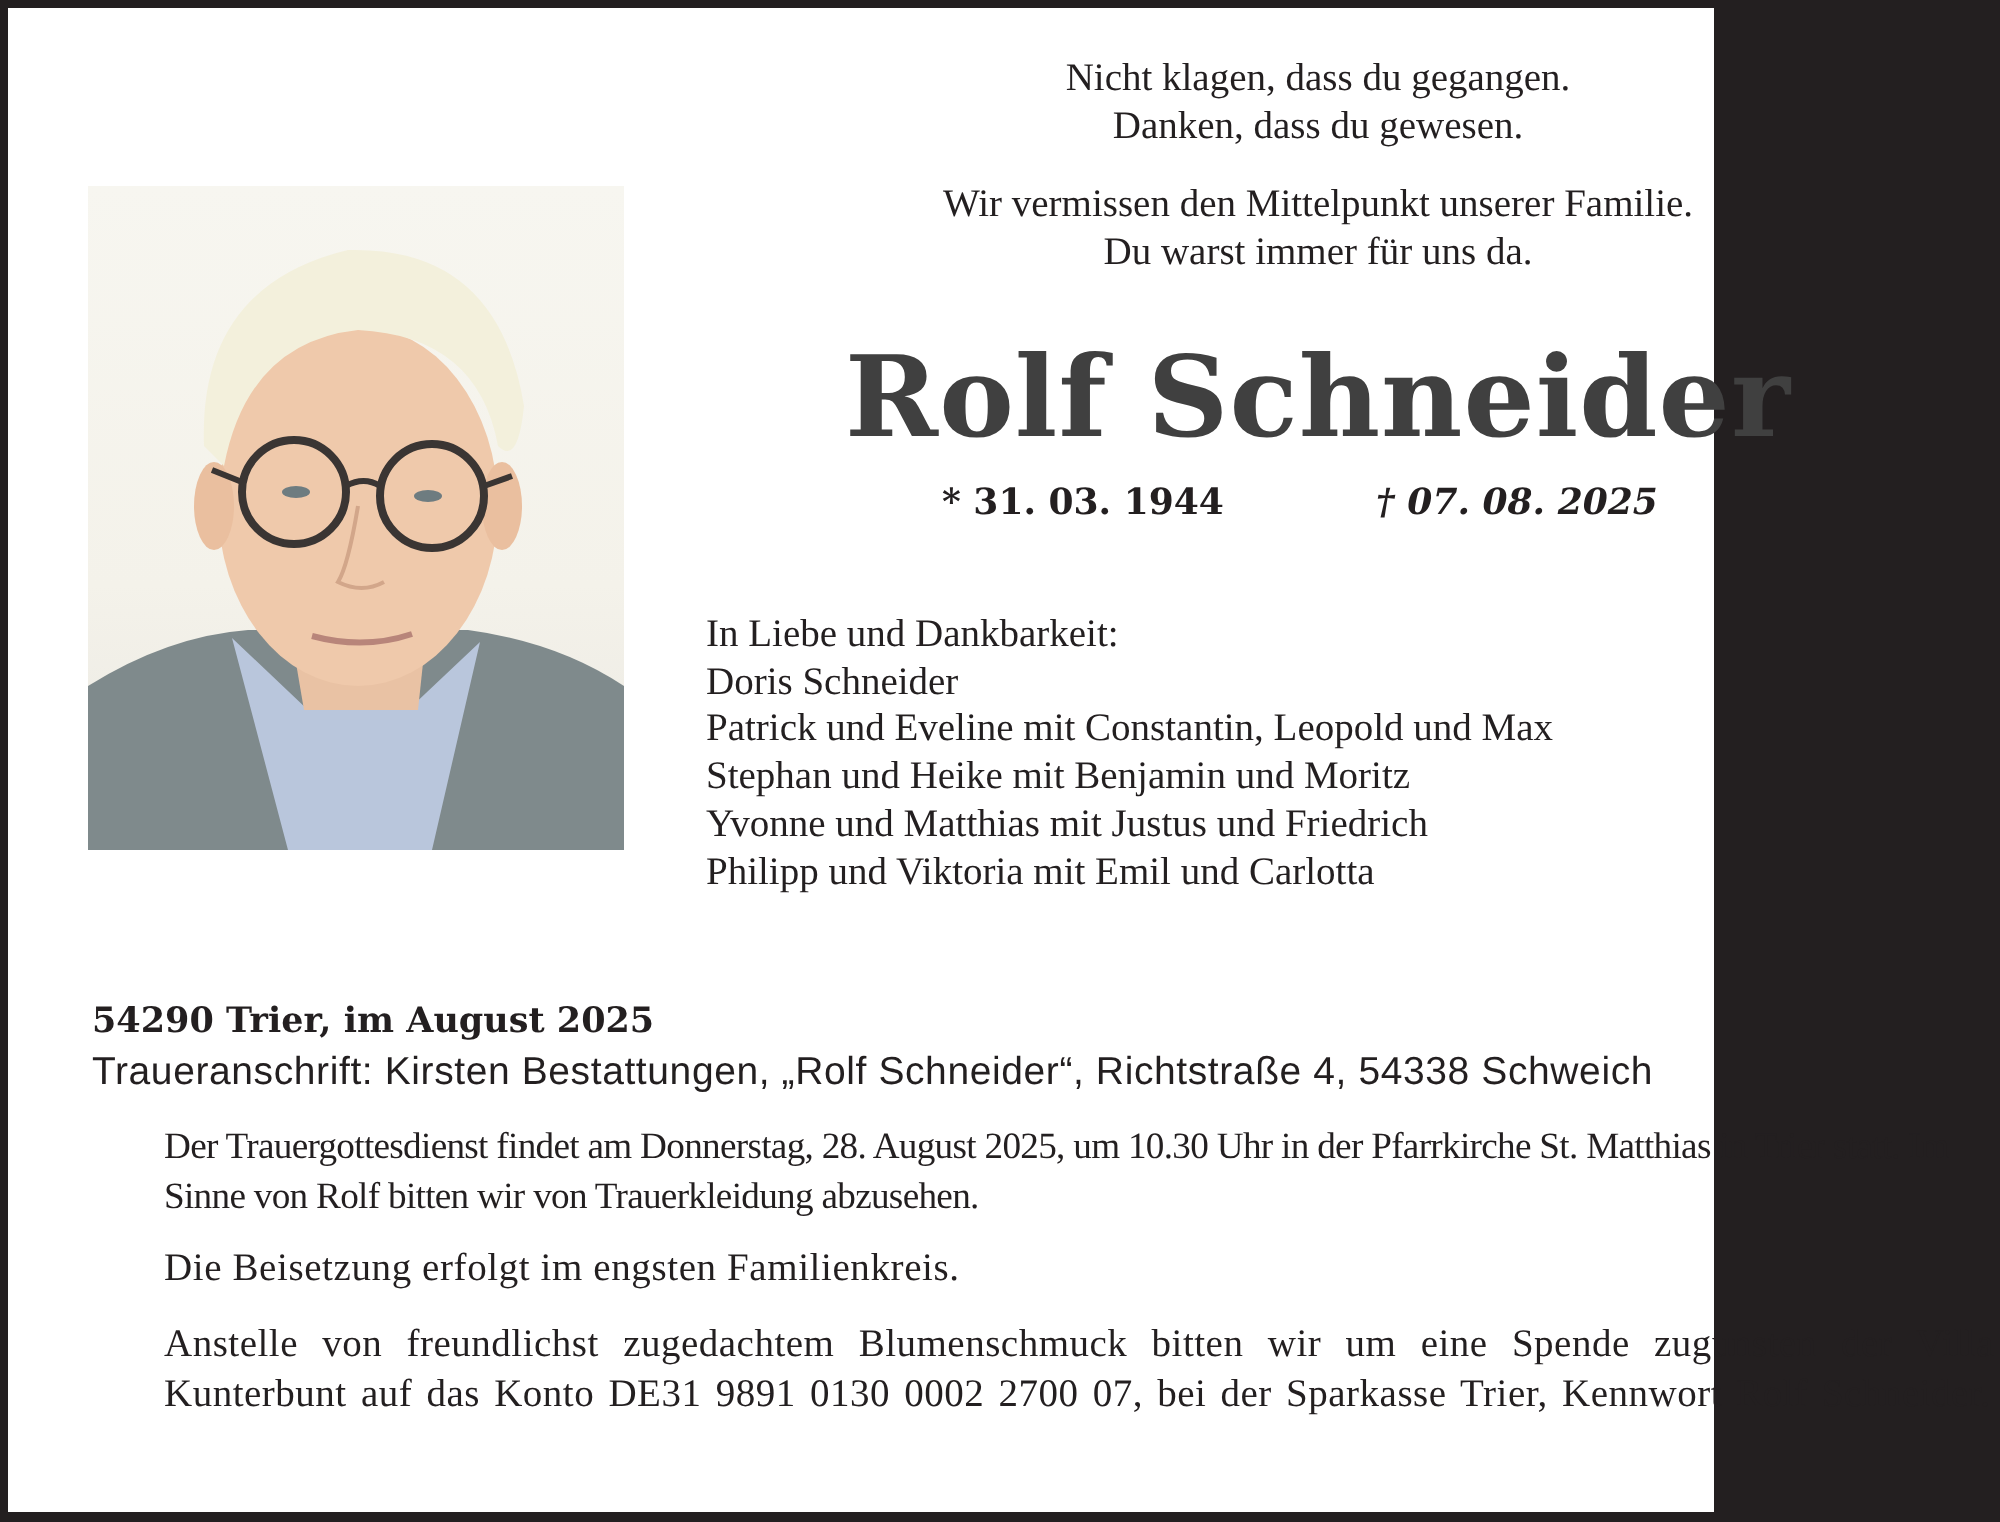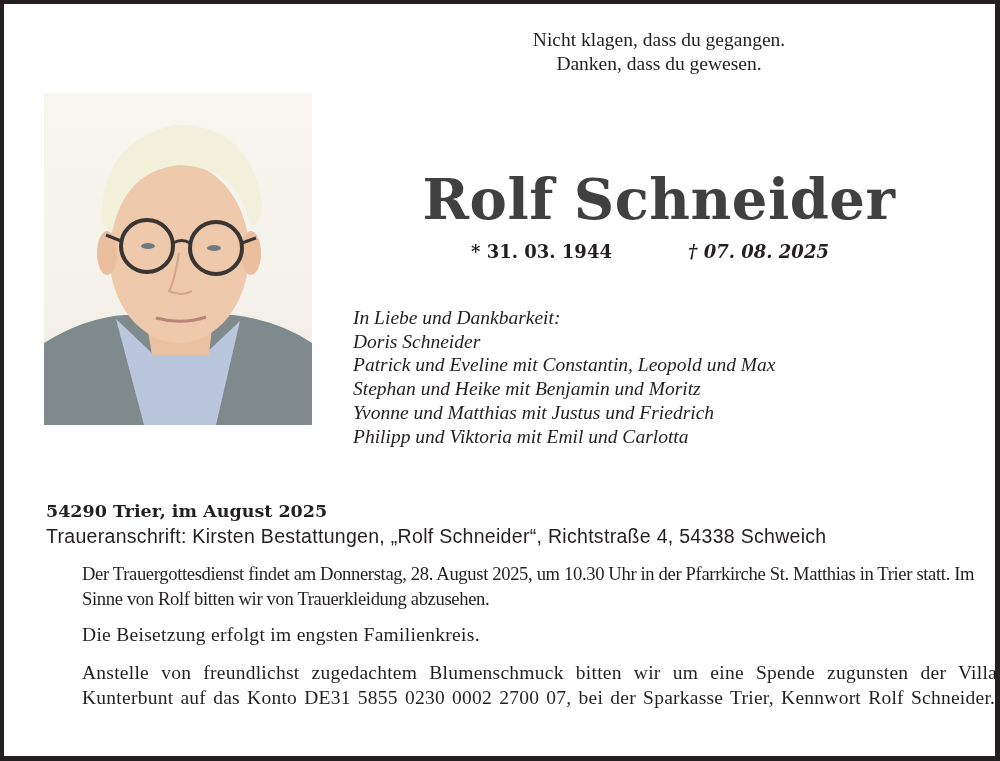--- a/index.html
+++ b/index.html
@@ -1,18 +1,18 @@
 <!DOCTYPE html>
 <html><head>
   <meta charset="utf-8">
   <style>
     * { box-sizing: border-box; margin: 0; padding: 0; }
     html, body { width: 1000px; height: 761px; background: #231f20; overflow: hidden; }
     .frame {
-      position: absolute; left: 4px; top: 4px; width: 991px; height: 752px;
+      position: absolute; left: 4px; top: 4px; width: 853px; height: 752px;
       background: #ffffff; color: #231f20;
       font-family: "DejaVu Serif", "Liberation Serif", serif;
     }
     .verse {
       position: absolute; left: 380px; width: 550px; text-align: center;
       font-family: "Liberation Serif", "DejaVu Serif", serif;
       font-size: 19.5px; line-height: 24px; color: #231f20;
     }
     .verse1 { top: 24px; }
     .verse2 { top: 87px; }
@@ -31,21 +31,21 @@
       position: absolute; top: 236px; font-family: "DejaVu Serif", serif;
       font-weight: bold; font-size: 18px; line-height: 24px; color: #231f20;
     }
     .birth { left: 467px; }
     .death { left: 684px; font-style: italic; }
     .mourners {
       position: absolute; left: 349px; top: 302px;
       font-family: "Liberation Serif", "DejaVu Serif", serif;
       font-size: 19.5px; line-height: 23.7px; color: #231f20;
     }
-    .mourners div { white-space: nowrap; font-style: italic; }
+    .mourners div { white-space: nowrap; }
     .place {
       position: absolute; left: 42px; top: 496px;
       font-family: "DejaVu Serif", serif; font-weight: bold;
       font-size: 17.5px; line-height: 22px;
     }
     .address {
       position: absolute; left: 42px; top: 520px;
       font-family: Liberation Sans, sans-serif;
       font-size: 19.5px; line-height: 24px; white-space: nowrap; letter-spacing: 0.3px;
     }
@@ -61,20 +61,24 @@
 </head>
 <body>
 
 <div class="frame">
 
   <div class="verse verse1">
     <div>Nicht klagen, dass du gegangen.</div>
     <div>Danken, dass du gewesen.</div>
   </div>
 
+  <div class="verse verse2">
+    <div>Wir vermissen den Mittelpunkt unserer Familie.</div>
+    <div>Du warst immer für uns da.</div>
+  </div>
 
   <div class="photo" aria-label="Portrait photo of Rolf Schneider, grey-haired man with round glasses">
     <svg viewBox="0 0 268 332" xmlns="http://www.w3.org/2000/svg">
 
       <path d="M0 250 Q40 225 80 222 L190 222 Q235 228 268 250 L268 332 L0 332 Z" fill="#7f8a8c"></path>
 
       <path d="M72 226 L100 332 L172 332 L196 228 L160 262 L110 262 Z" fill="#b9c6dc"></path>
 
       <path d="M100 215 L170 215 L165 262 L108 262 Z" fill="#e9c2a4"></path>
 
@@ -111,15 +115,15 @@
     <div>Stephan und Heike mit Benjamin und Moritz</div>
     <div>Yvonne und Matthias mit Justus und Friedrich</div>
     <div>Philipp und Viktoria mit Emil und Carlotta</div>
   </div>
 
   <div class="place">54290 Trier, im August 2025</div>
   <div class="address">Traueranschrift: Kirsten Bestattungen, „Rolf Schneider“, Richtstraße 4, 54338 Schweich</div>
 
   <div class="para p-service">Der Trauergottesdienst findet am Donnerstag, 28. August 2025, um 10.30 Uhr in der Pfarrkirche St. Matthias in Trier statt. Im Sinne von Rolf bitten wir von Trauerkleidung abzusehen.</div>
   <div class="para p-burial">Die Beisetzung erfolgt im engsten Familienkreis.</div>
-  <div class="para p-donation">Anstelle von freundlichst zugedachtem Blumenschmuck bitten wir um eine Spende zugunsten der Villa Kunterbunt auf das Konto DE31 5855 0230 0002 2700 07, bei der Sparkasse Trier, Kennwort Rolf Schneider.</div>
+  <div class="para p-donation">Anstelle von freundlichst zugedachtem Blumenschmuck bitten wir um eine Spende zugunsten der Villa Kunterbunt auf das Konto DE31 9891 0130 0002 2700 07, bei der Sparkasse Trier, Kennwort Rolf Schneider.</div>
 
 </div>
 
 </body></html>

